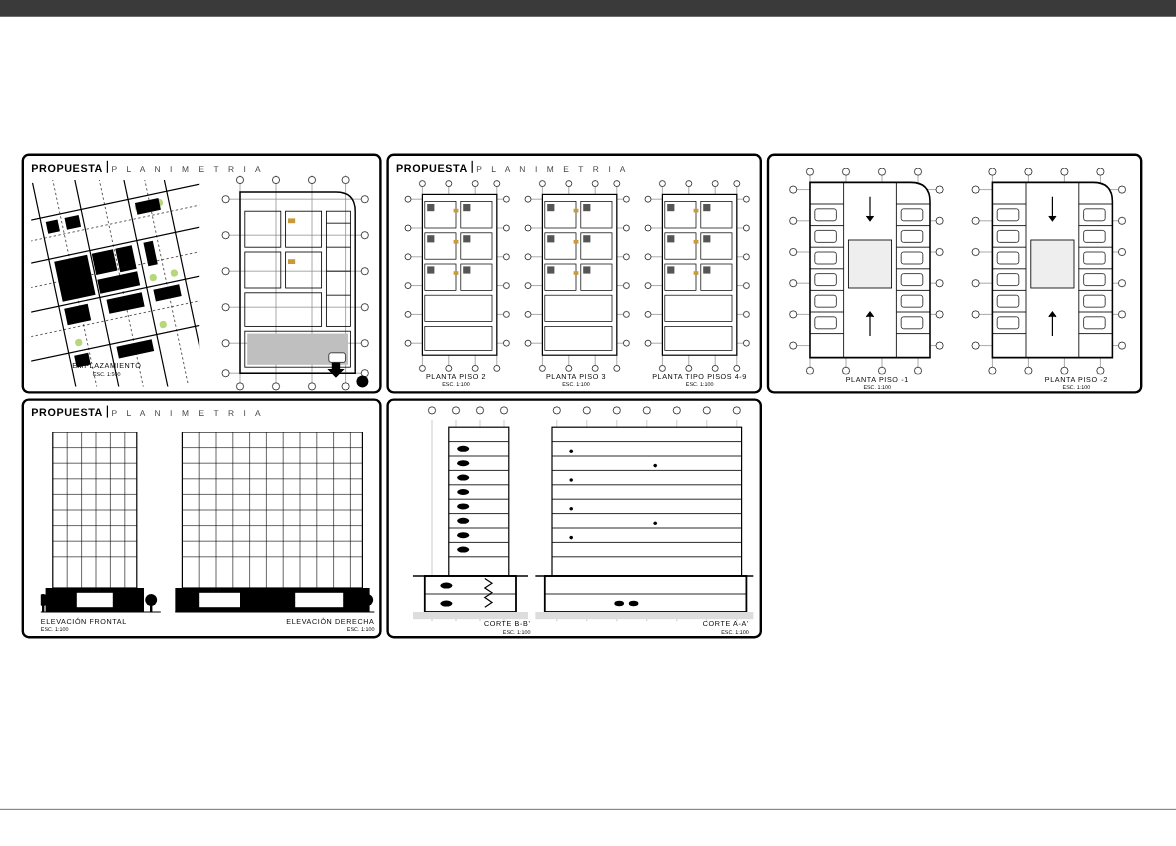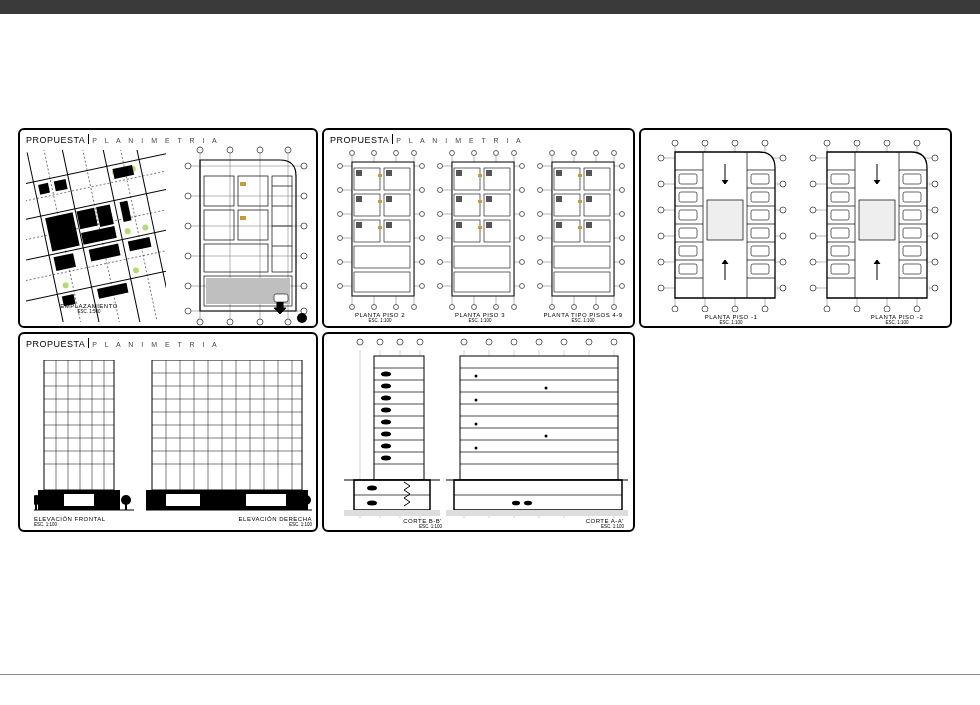--- a/index.html
+++ b/index.html
@@ -3,21 +3,21 @@
 <meta charset="utf-8">
 <style>
   * { box-sizing: border-box; margin: 0; padding: 0; }
   html, body { width: 980px; height: 705px; overflow: hidden; font-family: Arial, Helvetica, sans-serif; }
   body { background: #8a8a8a; }
   .topbar { height: 14px; background: #3a3a3a; }
   .sheet-bg { position: absolute; left: 0; top: 14px; width: 980px; height: 691px; background: #ffffff; }
   .inner { position: absolute; left: 18px; top: 114px; width: 944px; height: 420px; background: #fff; }
   .panel { position: absolute; border: 2px solid #000; border-radius: 6px; background: #fff; overflow: hidden; }
   .panel .header { position: absolute; left: 6px; top: 4px; font-size: 9px; letter-spacing: .5px; color: #000; }
-  .panel .header .bold { font-weight: 400; }
+  .panel .header .bold { font-weight: 700; }
   .panel .header .sep { display:inline-block; width:1px; height:10px; background:#000; margin:0 3px; vertical-align:-1px;}
   .panel .header .light { font-weight: 400; letter-spacing: 3px; color: #444; font-size:7px; }
   .caption { position:absolute; font-size:6px; text-align:center; color:#000; letter-spacing:.5px;}
   .caption .sc  { font-size:4.5px; display:block; letter-spacing:0;}
   .gridmark line { stroke:#888; stroke-width:.6;}
   .gridmark circle { fill:#fff; stroke:#000; stroke-width:.6;}
   svg { display:block;}
   .bottom-rule { position:absolute; left:0; bottom:30px; width:980px; height:1px; background:#888;}
 </style>
 </head>

